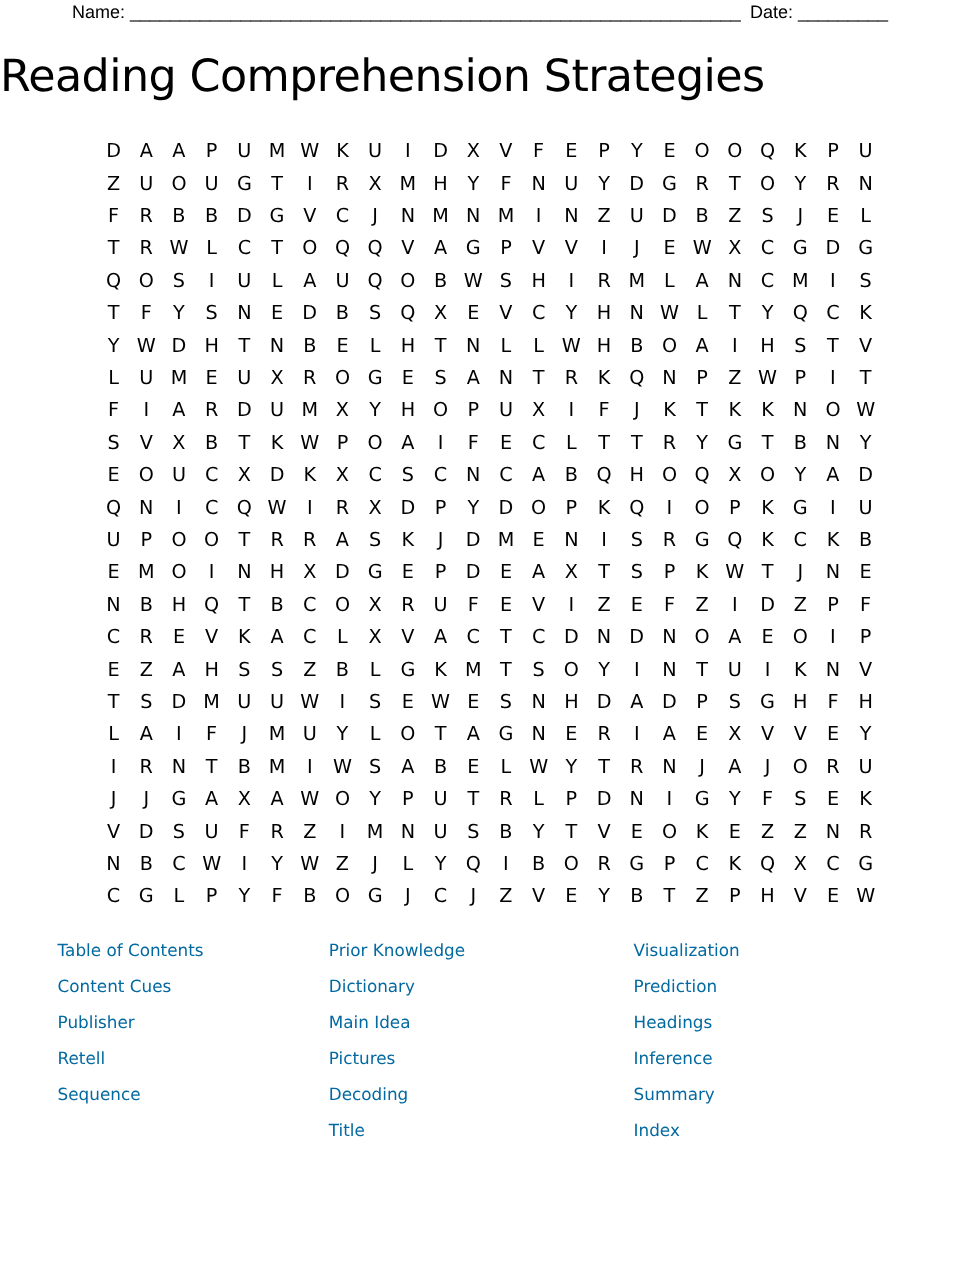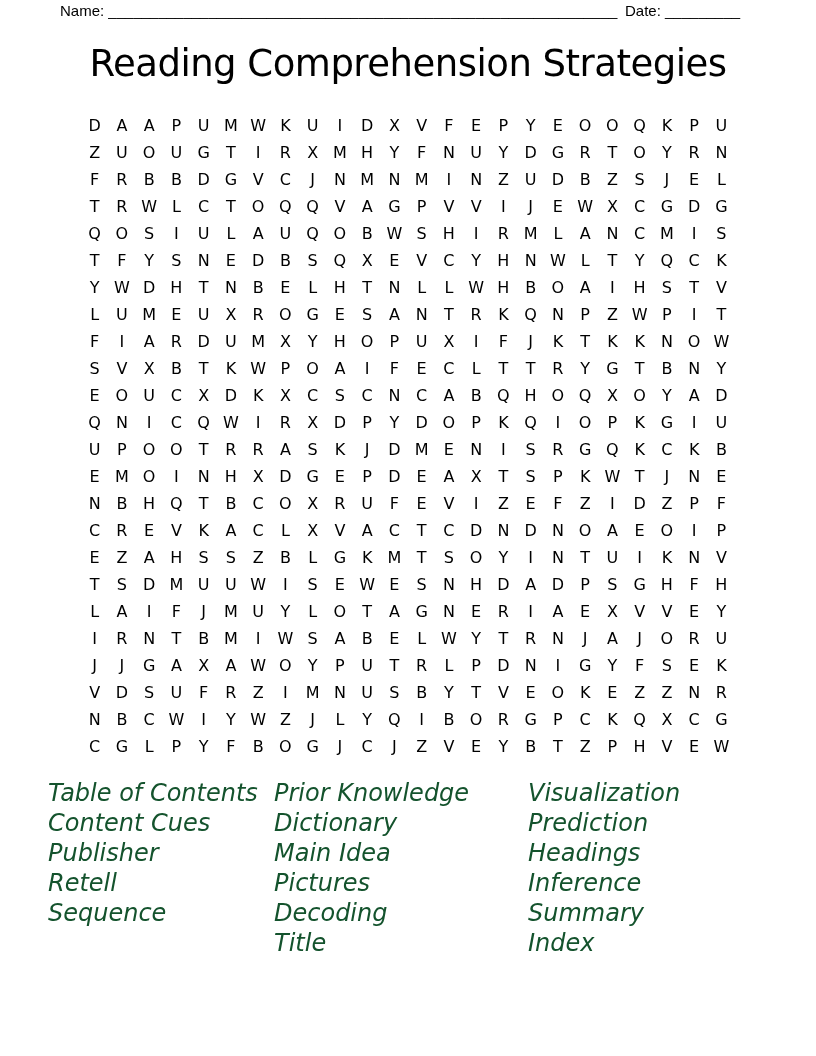--- a/index.html
+++ b/index.html
@@ -24,21 +24,21 @@
     white-space: nowrap;
   }
   .name-group { position: absolute; left: 0; top: 0; margin-left: 20px; }
   .date-group { position: absolute; left: 585px; top: 0; }
   .blank { letter-spacing: 0; }
   .page-title {
     position: absolute;
     top: 42px;
     left: 0;
     width: 816px;
-    text-align: center;
+    text-align: left;
     font-size: 37px;
     font-weight: 400;
     letter-spacing: -0.5px;
     color: #000000;
     white-space: nowrap;
   }
   .grid {
     position: absolute;
     left: 81px;
     top: 112px;
@@ -54,25 +54,24 @@
     font-size: 16px;
     font-weight: 400;
     color: #000000;
   }
   .word-list { position: absolute; top: 779px; left: 0; width: 816px; height: 200px; }
   .word-col { position: absolute; top: 0; width: 235px; }
   .word-col-1 { left: 48px; }
   .word-col-2 { left: 274px; }
   .word-col-3 { left: 528px; }
   .word {
-    font-size: 24px;
+    font-size: 14px;
     line-height: 29.9px;
-    color: #14532d;
+    color: #0369a1;
     white-space: nowrap;
-    font-style: italic;
   }
 </style>
 </head>
 <body>
 
 <div class="page">
 
   <div class="header-line">
     <span class="name-group"><span>Name:</span>
       <span class="blank">_____________________________________________________________</span></span>

